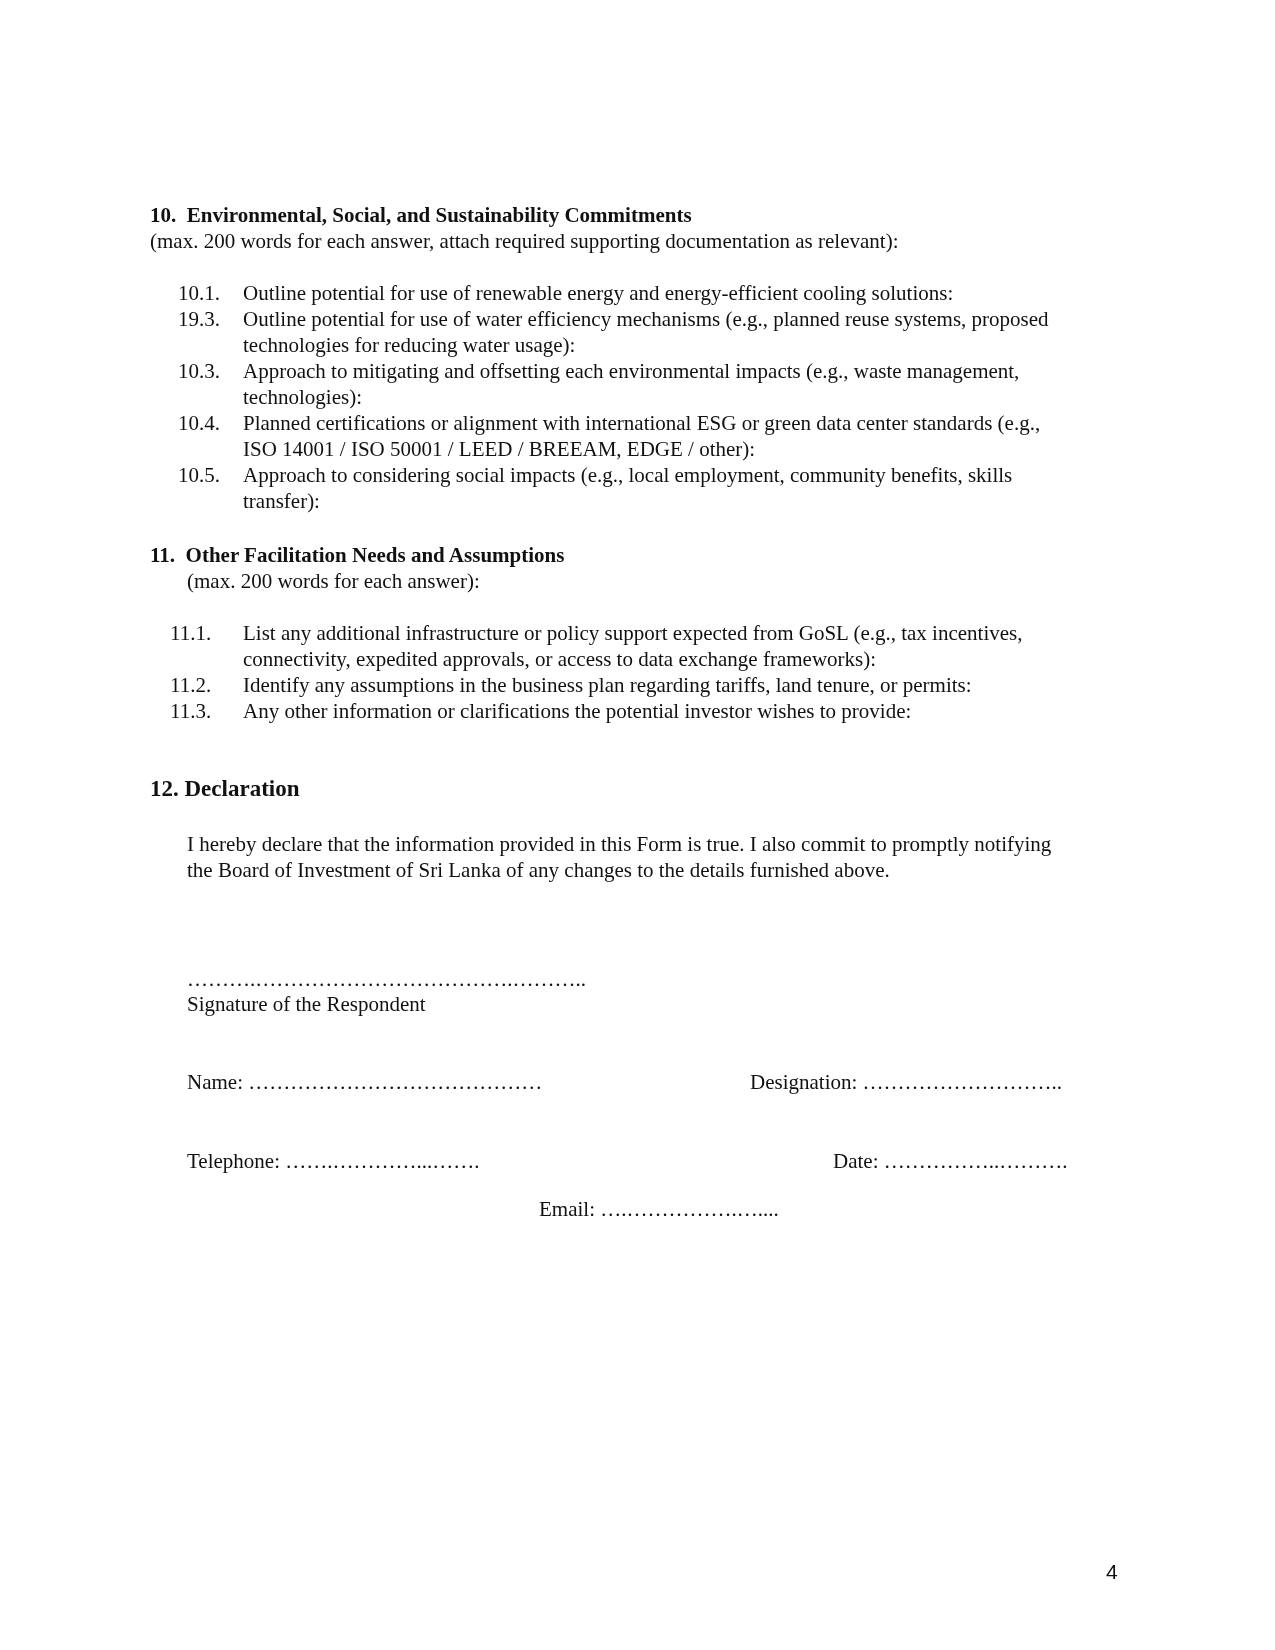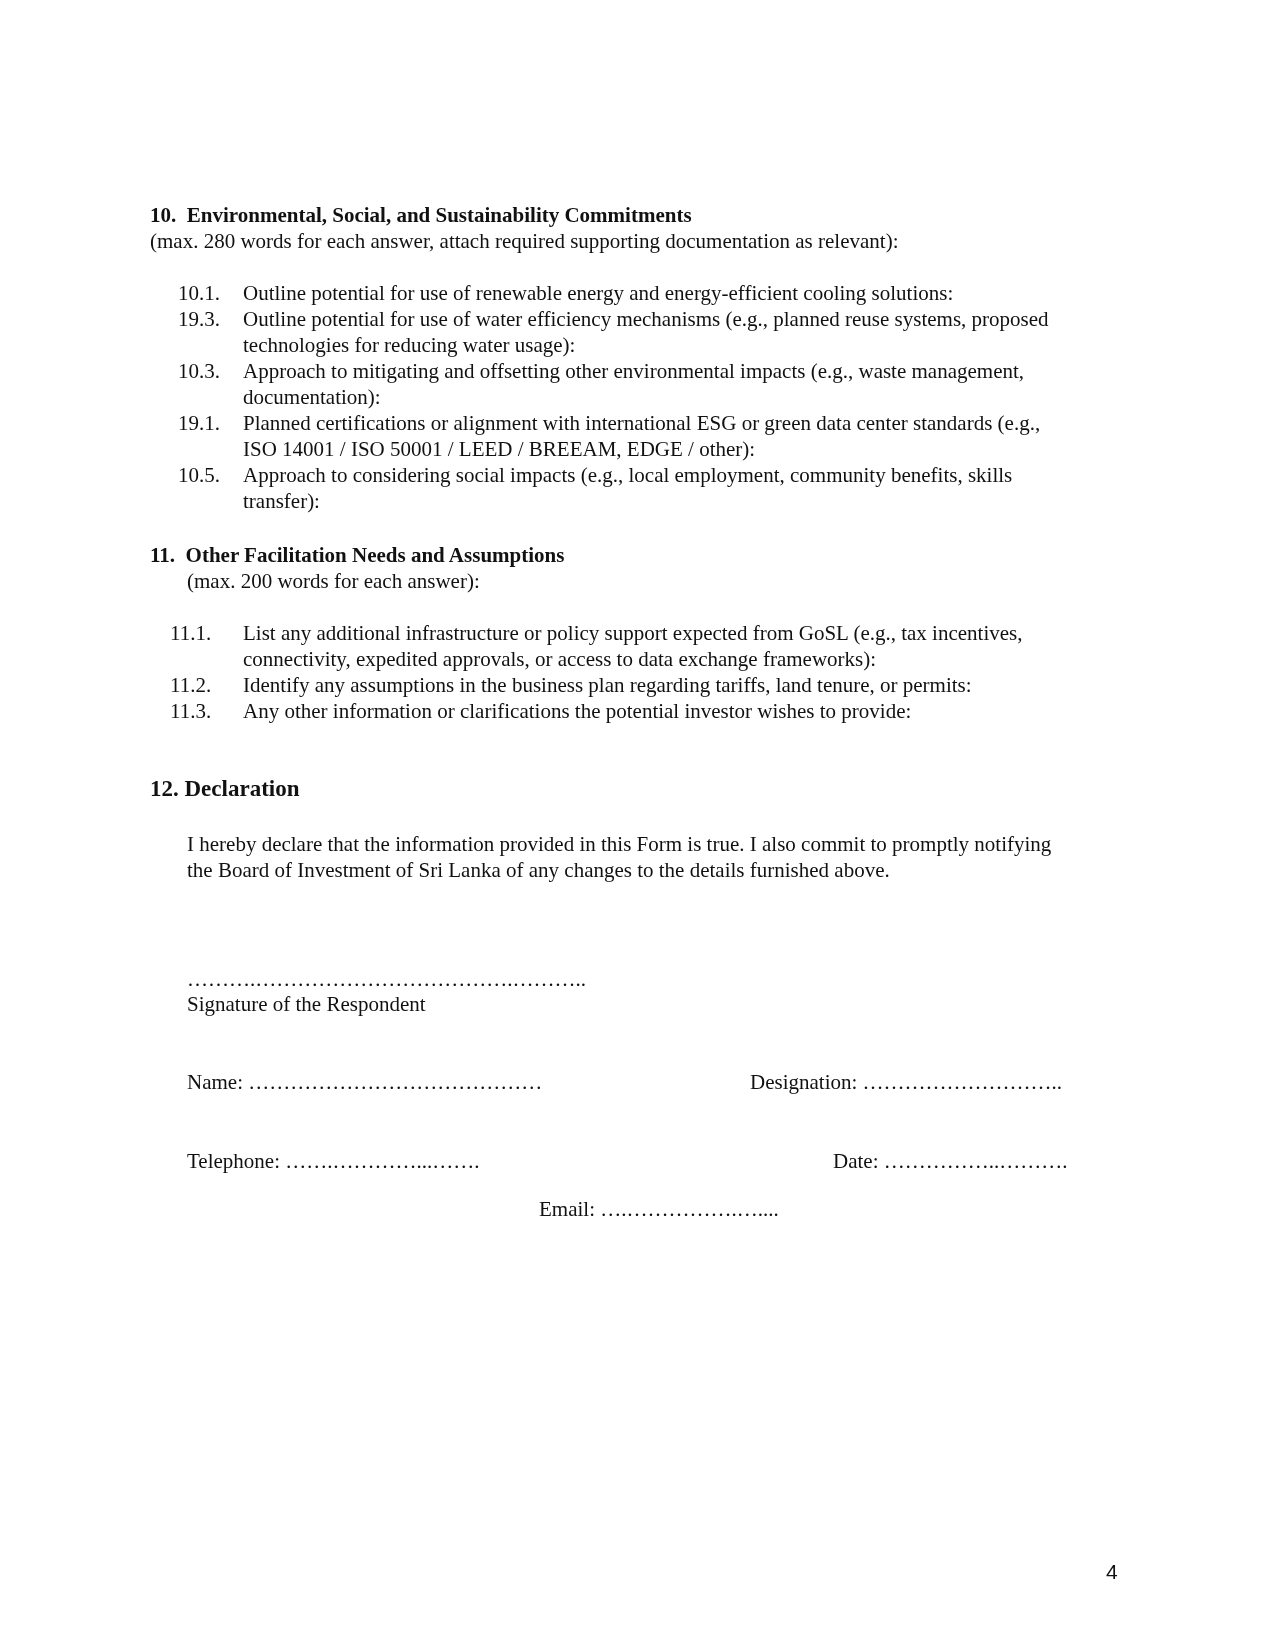--- a/index.html
+++ b/index.html
@@ -16,39 +16,39 @@
   .dots { letter-spacing: 0px; }
 </style>
 </head>
 <body>
 
 <div>
   <div class="abs h-bold" style="left:150px; top:203px;">
     <span>10.</span>&nbsp;
     <span>Environmental, Social, and Sustainability Commitments</span>
   </div>
-  <div class="abs" style="left:150px; top:229px;">(max. 280 words for each answer, attach required supporting documentation as relevant):</div>
+  <div class="abs" style="left:150px; top:229px;">(max. 200 words for each answer, attach required supporting documentation as relevant):</div>
 
   <div>
     <div>
       <span class="abs" style="left:178px; top:281px;">10.1.</span>
       <span class="abs" style="left:243px; top:281px;">Outline potential for use of renewable energy and energy-efficient cooling solutions:</span>
     </div>
     <div>
       <span class="abs" style="left:178px; top:307px;">19.3.</span>
       <span class="abs" style="left:243px; top:307px;">Outline potential for use of water efficiency mechanisms (e.g., planned reuse systems, proposed</span>
       <span class="abs" style="left:243px; top:333px;">technologies for reducing water usage):</span>
     </div>
     <div>
       <span class="abs" style="left:178px; top:359px;">10.3.</span>
-      <span class="abs" style="left:243px; top:359px;">Approach to mitigating and offsetting other environmental impacts (e.g., waste management,</span>
-      <span class="abs" style="left:243px; top:385px;">documentation):</span>
+      <span class="abs" style="left:243px; top:359px;">Approach to mitigating and offsetting each environmental impacts (e.g., waste management,</span>
+      <span class="abs" style="left:243px; top:385px;">technologies):</span>
     </div>
     <div>
-      <span class="abs" style="left:178px; top:411px;">19.1.</span>
+      <span class="abs" style="left:178px; top:411px;">10.4.</span>
       <span class="abs" style="left:243px; top:411px;">Planned certifications or alignment with international ESG or green data center standards (e.g.,</span>
       <span class="abs" style="left:243px; top:437px;">ISO 14001 / ISO 50001 / LEED / BREEAM, EDGE / other):</span>
     </div>
     <div>
       <span class="abs" style="left:178px; top:463px;">10.5.</span>
       <span class="abs" style="left:243px; top:463px;">Approach to considering social impacts (e.g., local employment, community benefits, skills</span>
       <span class="abs" style="left:243px; top:489px;">transfer):</span>
     </div>
   </div>
 </div>

